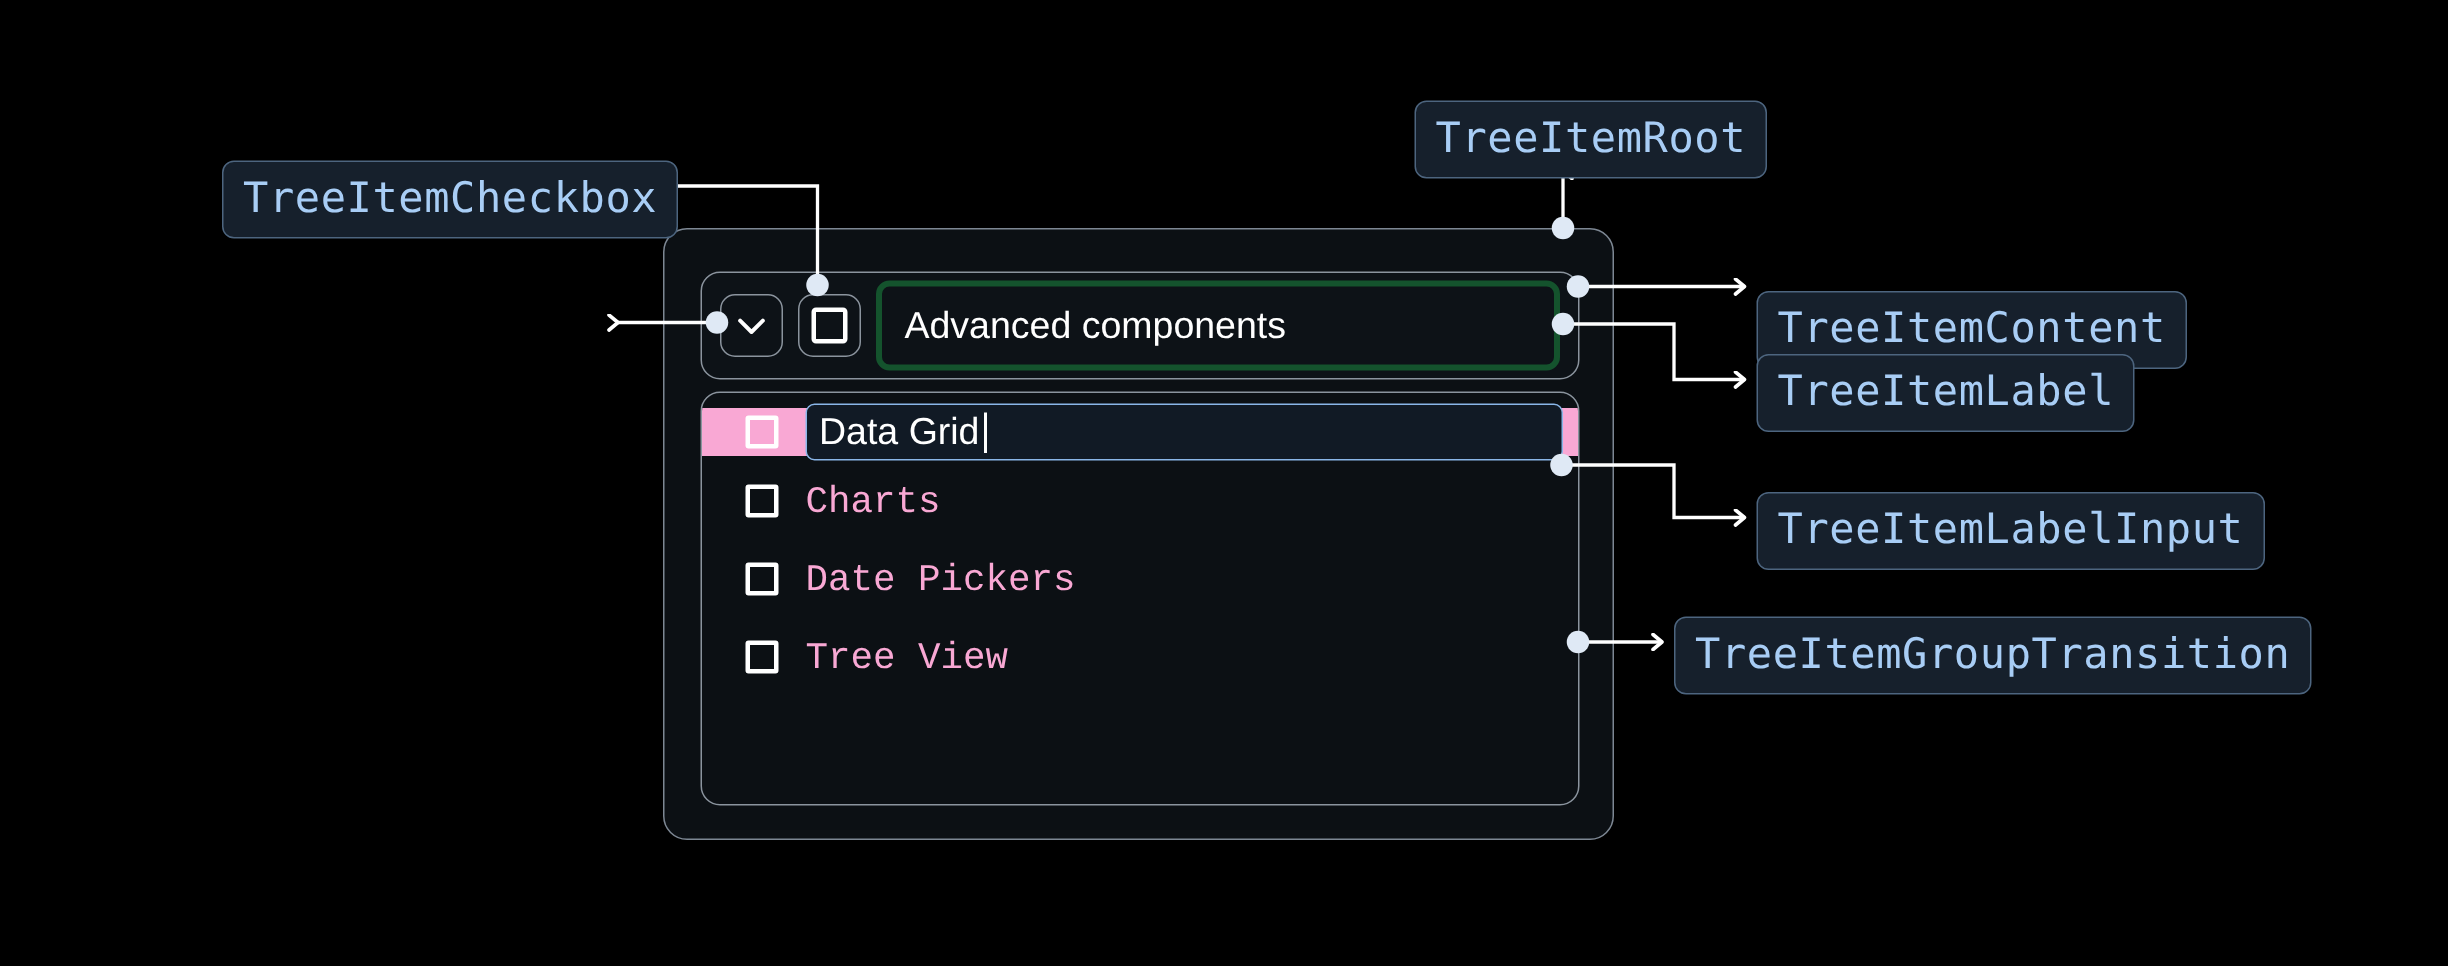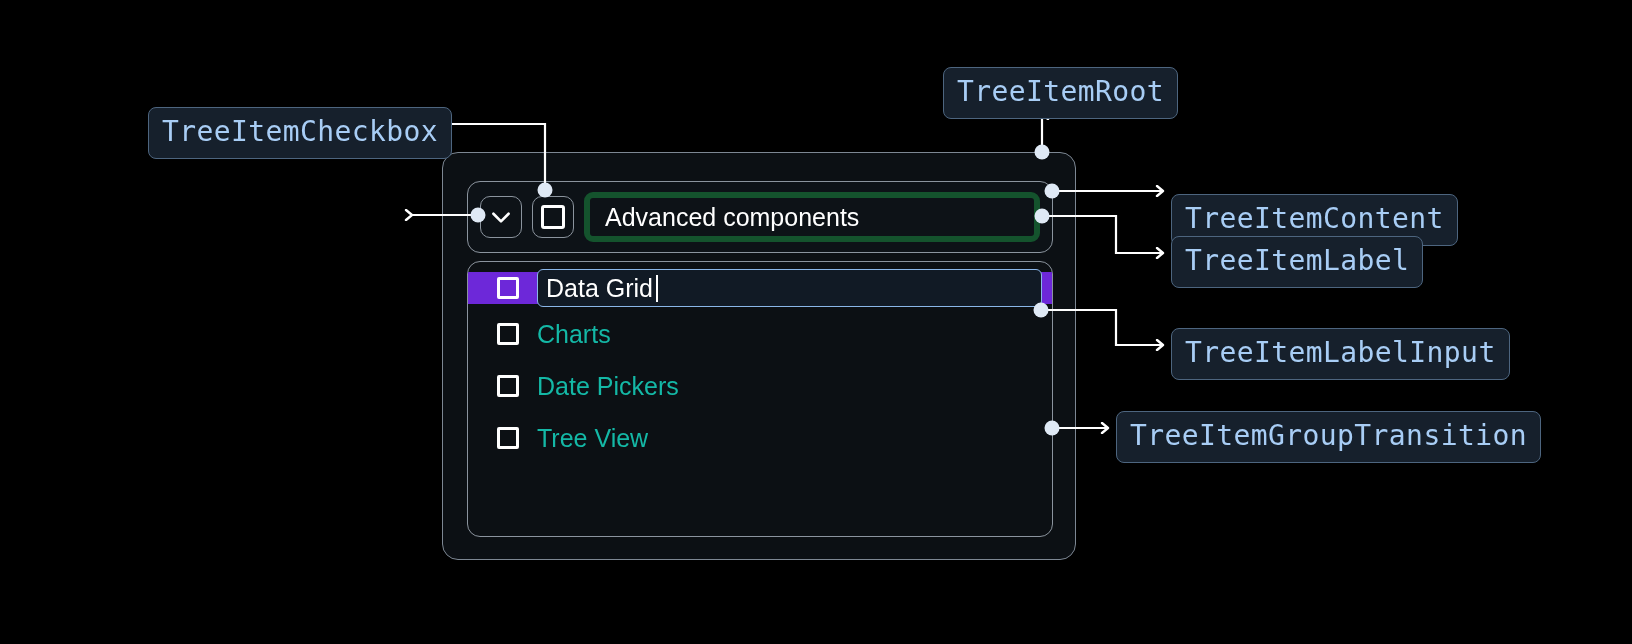--- a/index.html
+++ b/index.html
@@ -98,23 +98,23 @@
   .cb-box {
     width: 24px;
     height: 24px;
     border: 3px solid #ffffff;
     border-radius: 3px;
     background: transparent;
   }
 
   #tree-label {
     flex: 1 1 auto;
-    height: 50px;
-    background: #0d1217;
-    border: 6px solid #14532d;
+    height: 60px;
+    background: #0d1217;
+    border: 4px solid #14532d;
     border-radius: 9px;
     display: flex;
     align-items: center;
     padding-left: 15px;
     color: #ffffff;
     font-size: 25px;
   }
 
   
   #group-transition {
@@ -133,36 +133,37 @@
   .child-row {
     display: flex;
     align-items: center;
     height: 44px;
     margin: 8px 0 0 0;
     padding-left: 29px;
     gap: 18px;
   }
   .child-row:first-child { margin-top: 4px; }
   .child-row.selected {
-    background: #6d28d9;
+    background: #f9a8d4;
     height: 32px;
     padding-right: 10px;
   }
   .child-cb {
     width: 22px;
     height: 22px;
     flex: 0 0 22px;
     border: 3px solid #ffffff;
     border-radius: 2px;
     background: transparent;
   }
   .child-text {
-    color: #14b8a6;
+    color: #f9a8d4;
     font-size: 25px;
     line-height: 1;
+    font-family: Liberation Mono, monospace;
   }
   .label-input {
     flex: 1 1 auto;
     height: 38px;
     background: #111a25;
     border: 1px solid #8ab6e8;
     border-radius: 6px;
     display: flex;
     align-items: center;
     padding-left: 8px;

